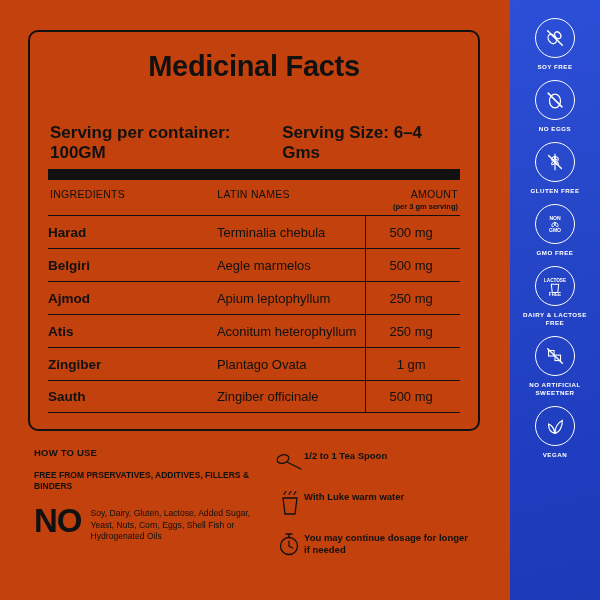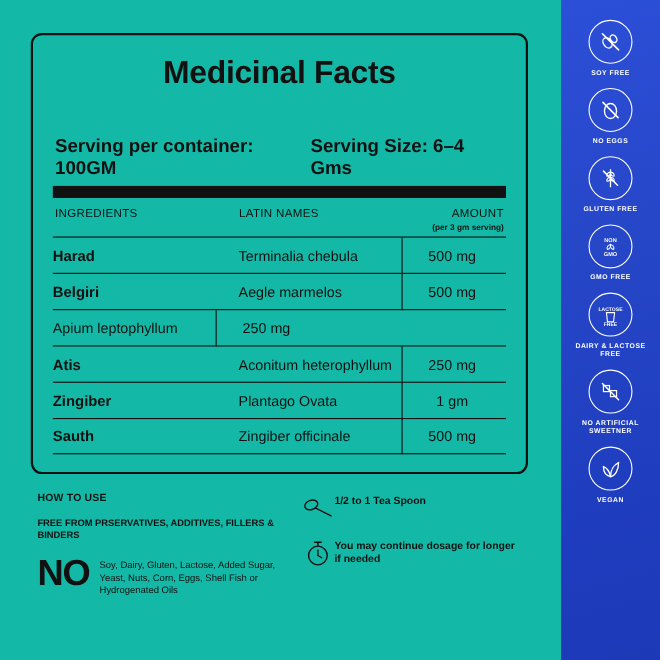--- a/index.html
+++ b/index.html
@@ -5,21 +5,21 @@
   * { box-sizing: border-box; margin: 0; padding: 0; }
   html, body {
     width: 600px; height: 600px;
     font-family: "Liberation Sans", sans-serif;
     background: #ffffff;
     overflow: hidden;
   }
   .page {
     position: relative;
     width: 600px; height: 600px;
-    background: #14b8a6;
+    background: #c2410c;
     display: flex;
   }
 
   
   .left {
     position: relative;
     width: 510px;
     height: 600px;
     padding: 30px 28px 10px 28px;
   }
@@ -239,20 +239,21 @@
           <div class="name">Harad</div>
           <div class="latin">Terminalia chebula</div>
           <div class="amt">500 mg</div>
         </div>
         <div class="ing-row">
           <div class="name">Belgiri</div>
           <div class="latin">Aegle marmelos</div>
           <div class="amt">500 mg</div>
         </div>
         <div class="ing-row">
+          <div class="name">Ajmod</div>
           <div class="latin">Apium leptophyllum</div>
           <div class="amt">250 mg</div>
         </div>
         <div class="ing-row">
           <div class="name">Atis</div>
           <div class="latin">Aconitum heterophyllum</div>
           <div class="amt">250 mg</div>
         </div>
         <div class="ing-row">
           <div class="name">Zingiber</div>
@@ -284,20 +285,31 @@
         <div class="tip">
           <div class="tip-ico">
             <svg width="28" height="22" viewBox="0 0 28 22">
               <ellipse cx="8" cy="8" rx="6" ry="4.2" transform="rotate(-20 8 8)" fill="none" stroke="#111" stroke-width="1.3"></ellipse>
               <line x1="12" y1="11" x2="26" y2="18" stroke="#111" stroke-width="1.3" stroke-linecap="round"></line>
             </svg>
           </div>
           <div class="tip-txt">1/2 to 1 Tea Spoon</div>
         </div>
 
+        <div class="tip">
+          <div class="tip-ico">
+            <svg width="26" height="26" viewBox="0 0 26 26">
+              <path d="M8 5 C8 2, 10 3, 10 1" fill="none" stroke="#111" stroke-width="1.1"></path>
+              <path d="M13 5 C13 2, 15 3, 15 1" fill="none" stroke="#111" stroke-width="1.1"></path>
+              <path d="M18 5 C18 2, 20 3, 20 1" fill="none" stroke="#111" stroke-width="1.1"></path>
+              <path d="M7 8 L21 8 L19 24 L9 24 Z" fill="none" stroke="#111" stroke-width="1.3"></path>
+            </svg>
+          </div>
+          <div class="tip-txt">With Luke warm water</div>
+        </div>
 
 
         <div class="tip">
           <div class="tip-ico">
             <svg width="24" height="26" viewBox="0 0 24 26">
               <circle cx="12" cy="15" r="8.5" fill="none" stroke="#111" stroke-width="1.3"></circle>
               <line x1="12" y1="15" x2="12" y2="10" stroke="#111" stroke-width="1.2" stroke-linecap="round"></line>
               <line x1="12" y1="15" x2="15.5" y2="17" stroke="#111" stroke-width="1.2" stroke-linecap="round"></line>
               <line x1="9" y1="3" x2="15" y2="3" stroke="#111" stroke-width="1.4" stroke-linecap="round"></line>
               <line x1="12" y1="3" x2="12" y2="6.4" stroke="#111" stroke-width="1.4"></line>

